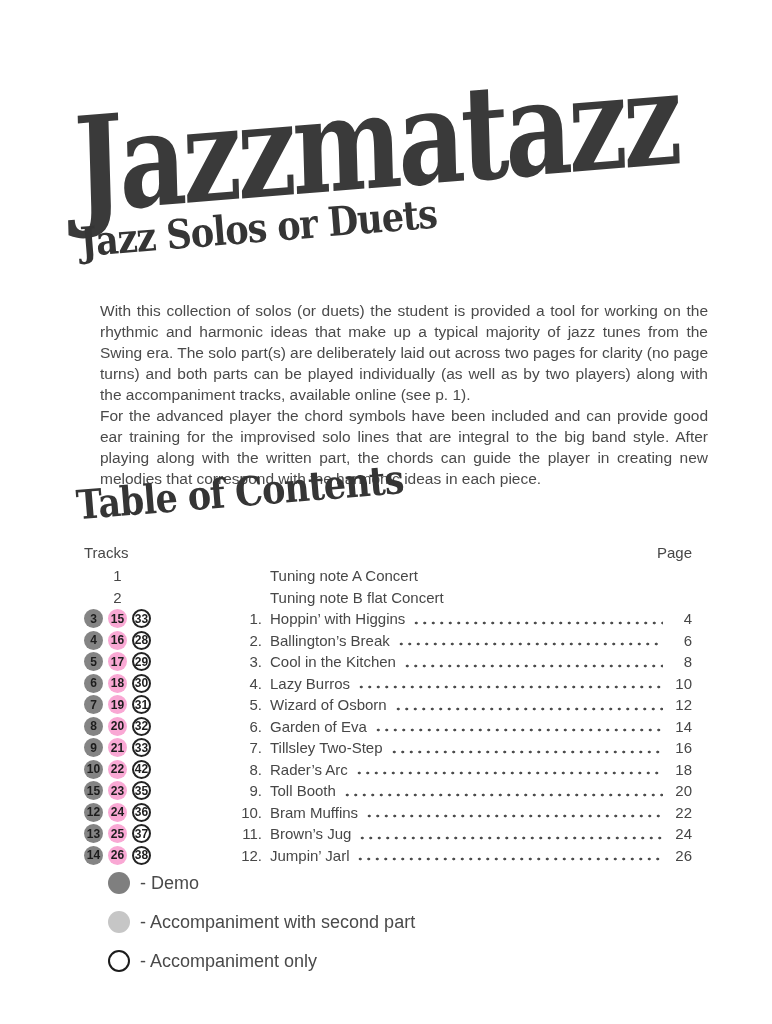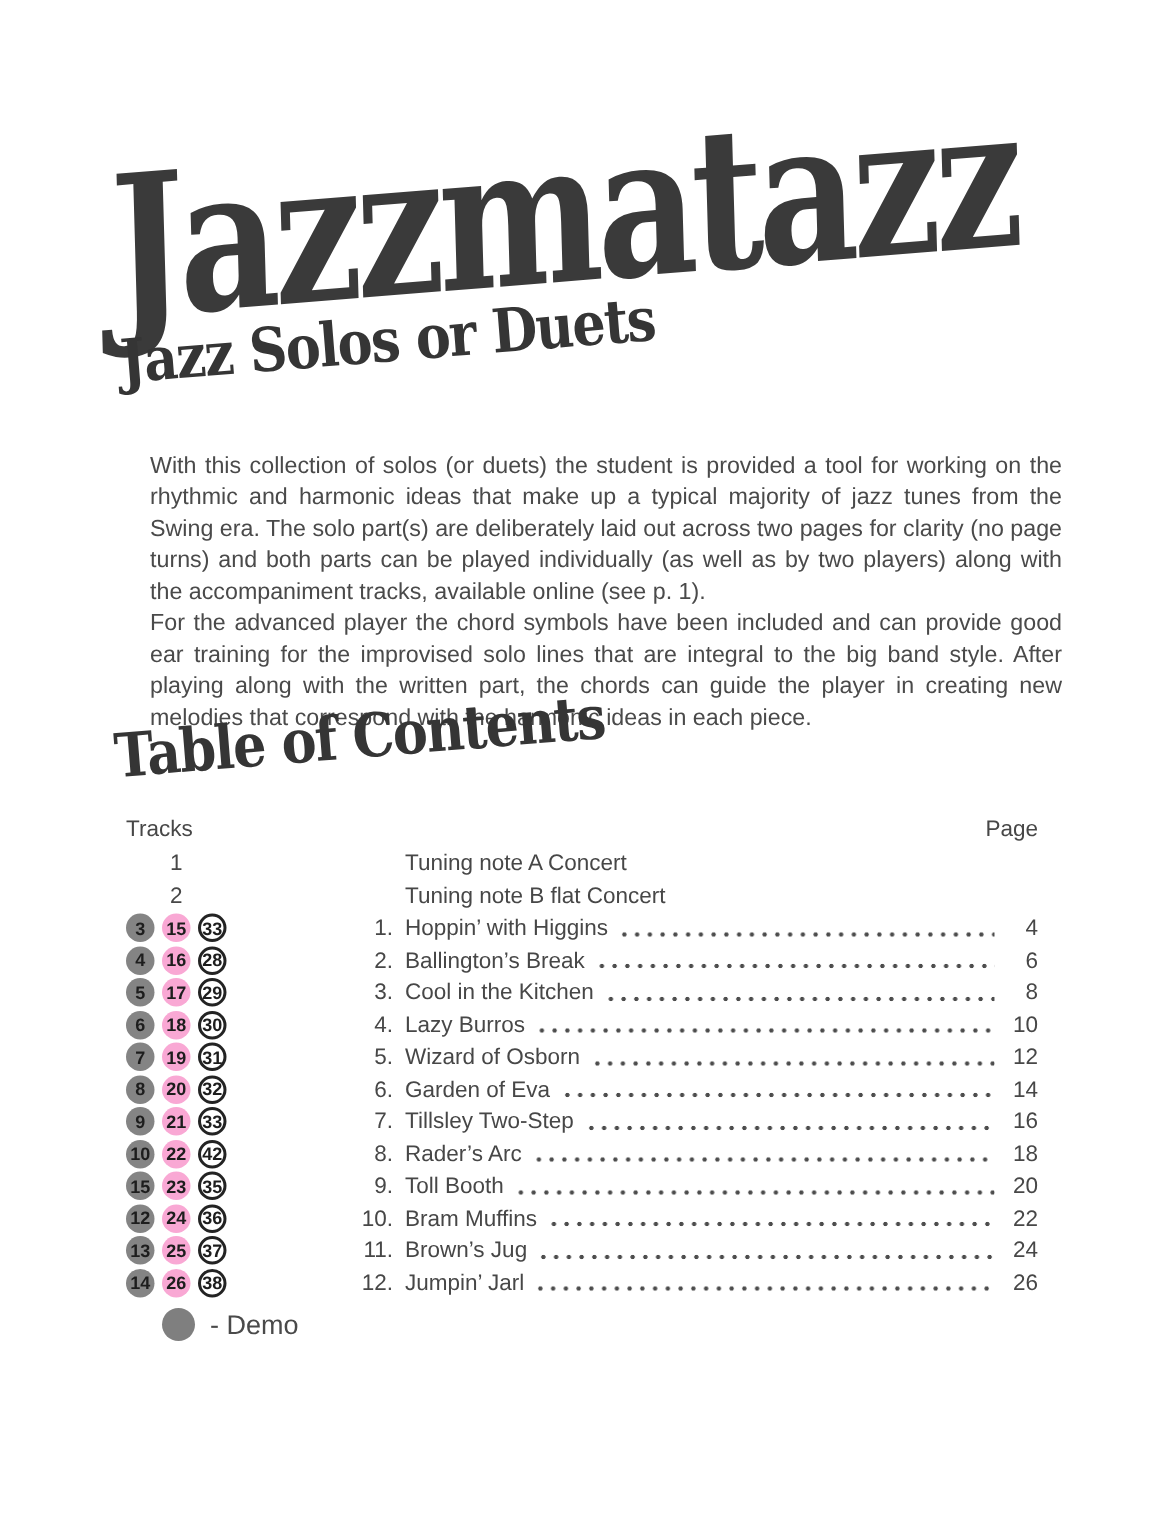--- a/index.html
+++ b/index.html
@@ -337,15 +337,23 @@
       <span class="leader"></span>
       <span class="cell-page">26</span>
     </div>
   </div>
 
   <div class="legend">
     <div class="legend-row">
       <span class="legend-circle demo"></span>
       <span>- Demo</span>
     </div>
+    <div class="legend-row">
+      <span class="legend-circle duet"></span>
+      <span>- Accompaniment with second part</span>
+    </div>
+    <div class="legend-row">
+      <span class="legend-circle only"></span>
+      <span>- Accompaniment only</span>
+    </div>
   </div>
 
 </div>
 
 </body></html>

